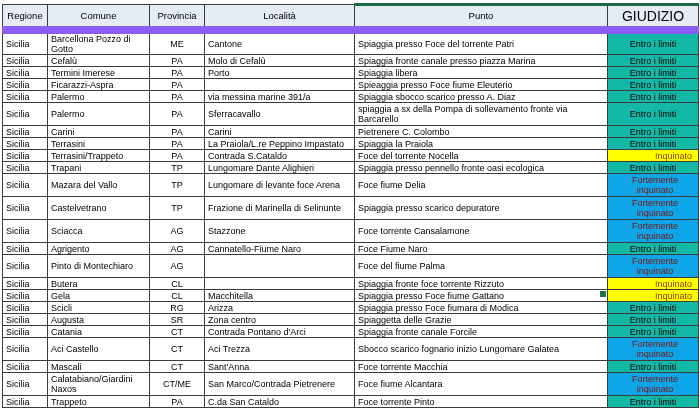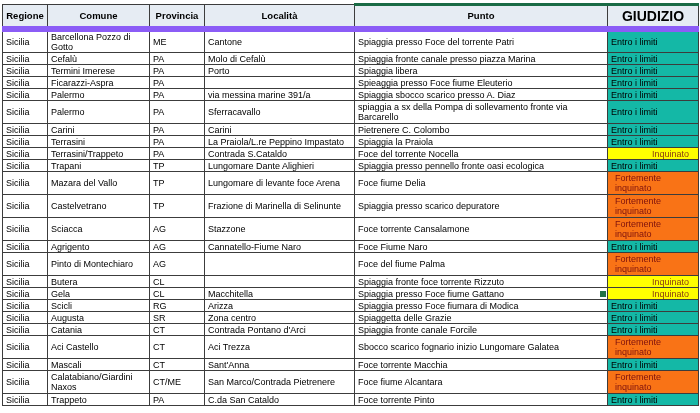--- a/index.html
+++ b/index.html
@@ -10,33 +10,33 @@
   table.grid {
     position:absolute; left:2px; top:3px; width:696px;
     border-collapse:collapse; table-layout:fixed;
   }
   .grid th, .grid td {
     border:1px solid #3c3c3c;
     font-size:9px; line-height:10px; color:#000;
     vertical-align:middle; padding:0 3px; overflow:hidden;
   }
   .grid thead th {
-    background:#e6ecf3; font-weight:bold; font-size:9.5px;
+    background:#e6ecf3; font-weight:normal; font-size:9.5px;
     height:20px; text-align:center;
-    border-top:1px solid #3c3c3c; border-bottom:6px solid #8b5cf6;
+    border-top:1px solid #3c3c3c; border-bottom:8px solid #8b5cf6;
   }
   .grid thead th.sel-top { border-top:3px solid #1a6b45;margin-top:40px; }
   .grid thead th.giud-h { font-size:14px; }
   .grid tbody tr { height:12px; }
   .grid tbody tr.tall { height:23px; }
-  .c-prov, .c-giud { }
+  .c-prov, .c-giud { text-align:center; }
   .c-reg, .c-com, .c-loc, .c-punto { text-align:left; }
   td.s-ok { background:#14b8a6; color:#000000; }
   td.s-polluted { background:#ffff00; color:#8a3c10;padding-left:44px; }
-  td.s-heavily { background:#f97316; color:#7e120e;padding-left:7px; }
+  td.s-heavily { background:#0ea5e9; color:#7e120e;padding-left:7px; }
   .handle {
     position:absolute; left:600px; top:291px; width:6px; height:6px;
     background:#217346;
   }
 </style>
 </head>
 <body>
 
 <div class="canvas">
 

